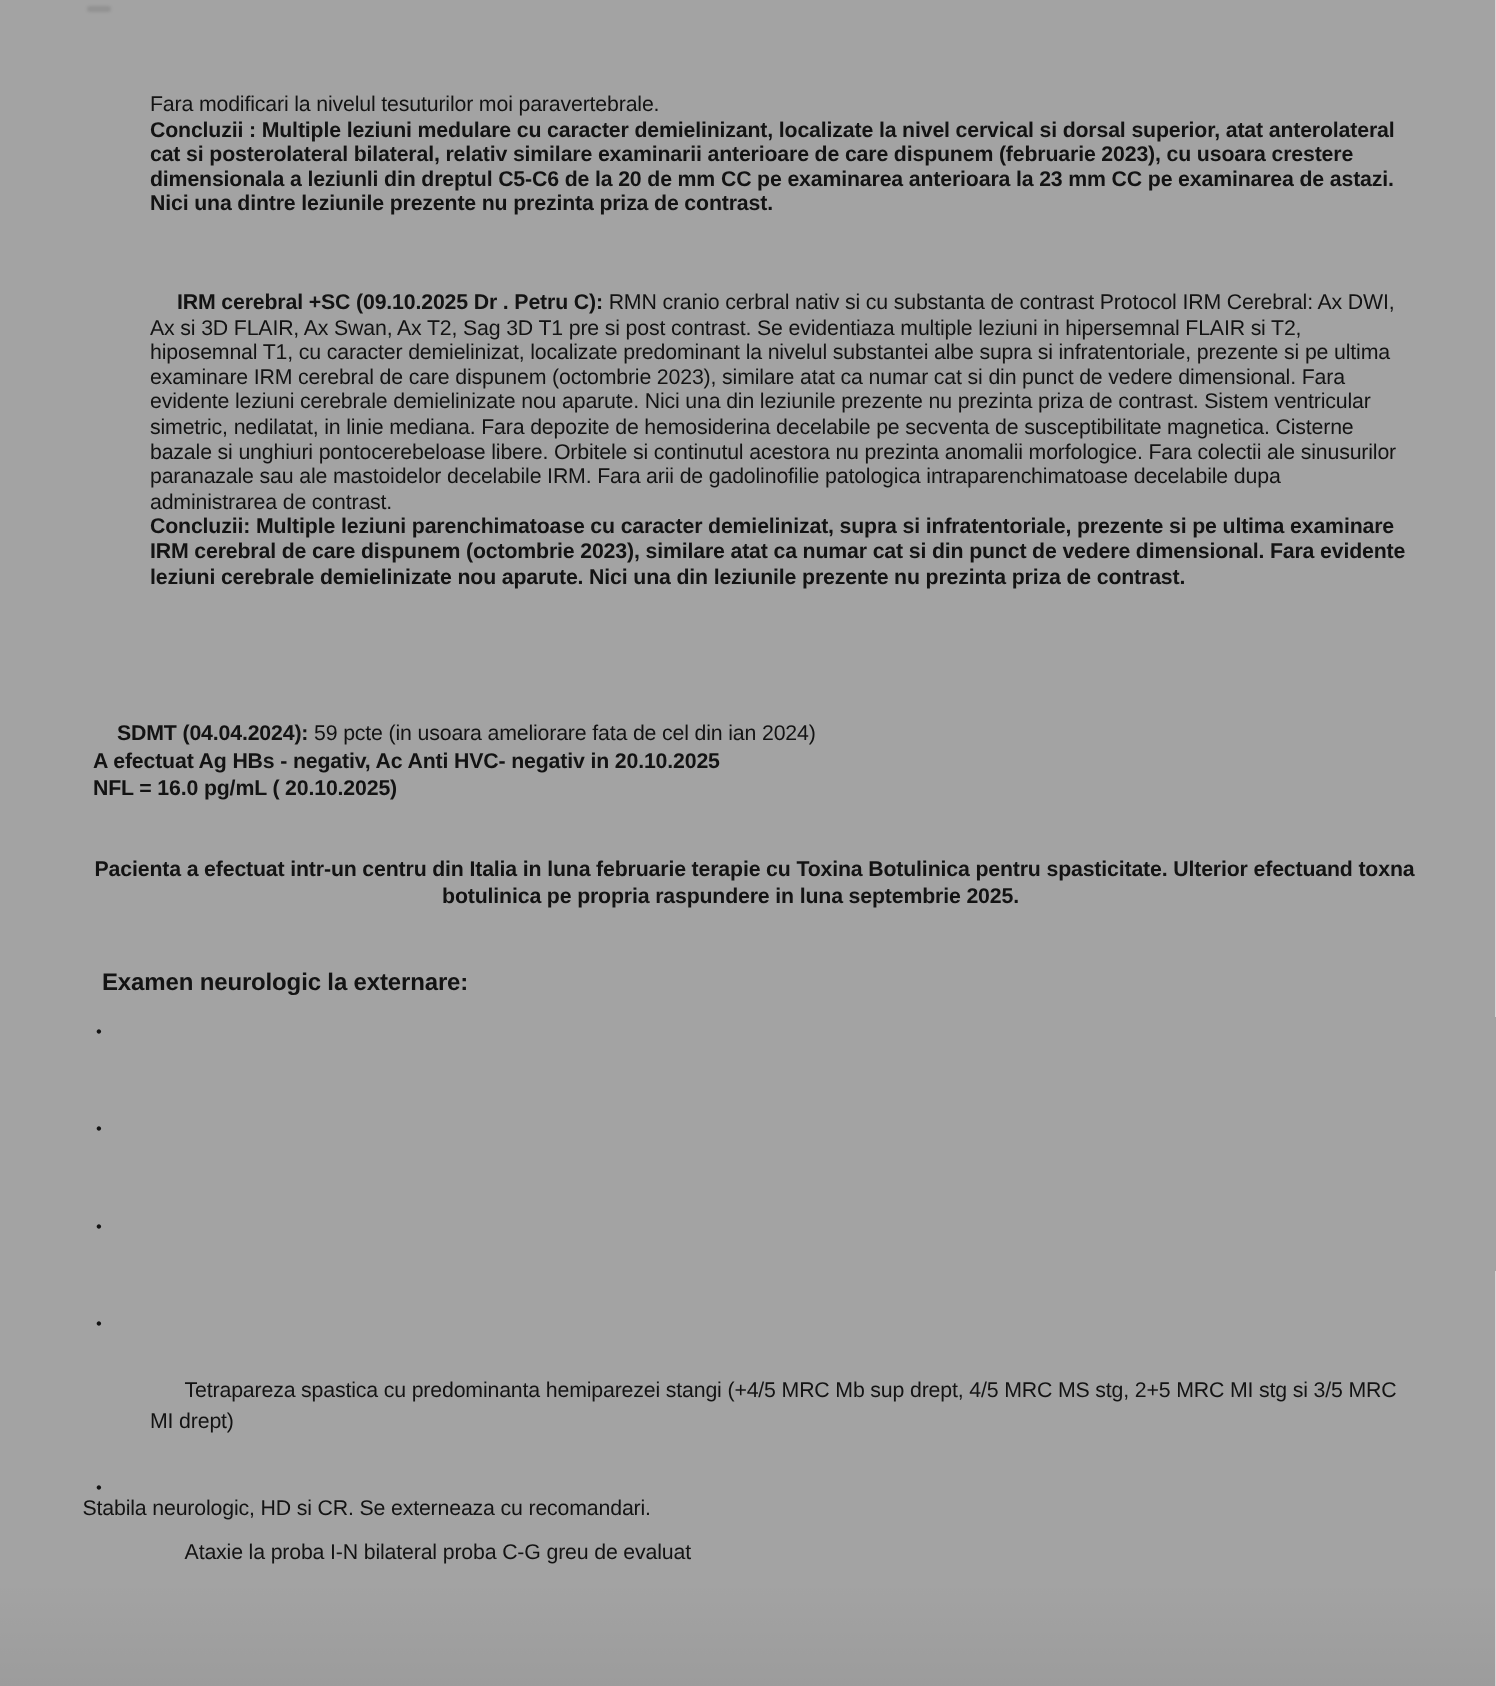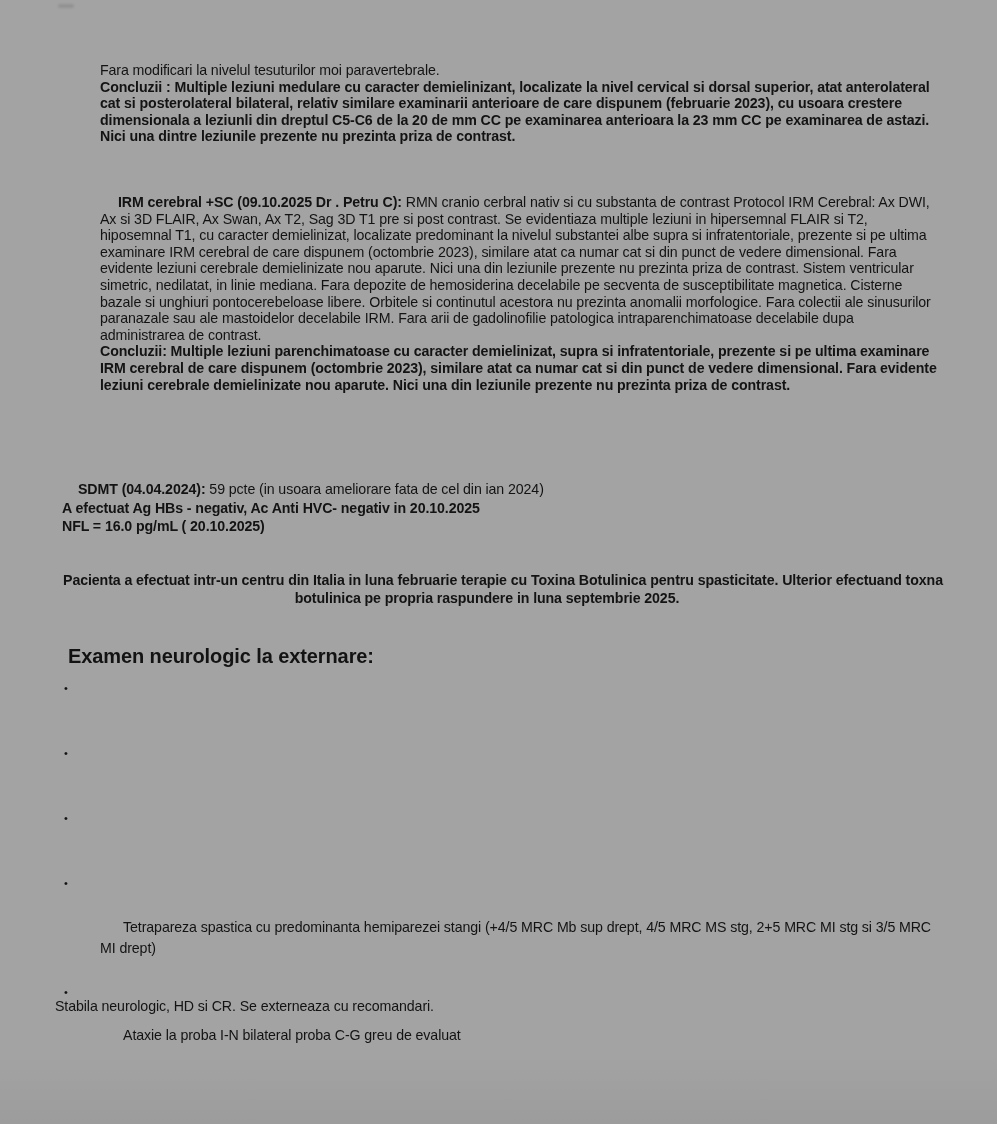--- a/index.html
+++ b/index.html
@@ -54,21 +54,21 @@
   
   .botox-section {
     left: 30px; top: 571px; width: 914px;
     font-weight: bold;
     text-indent: 32px;
     line-height: 18.4px;
     text-align: center;
   }
 
   
-  .exam-heading { left: 68px; top: 648px; font-weight: bold; font-size: 20px; }
+  .exam-heading { left: 68px; top: 648px; font-weight: bold; font-size: 16px; }
   .exam-list { left: 62px; top: 678px; width: 874px; }
   .exam-item {
     position: relative;
     padding-left: 38px;
     line-height: 21.7px;
     white-space: pre-wrap;
   }
   .exam-item .dot {
     position: absolute;
     left: 2px;

